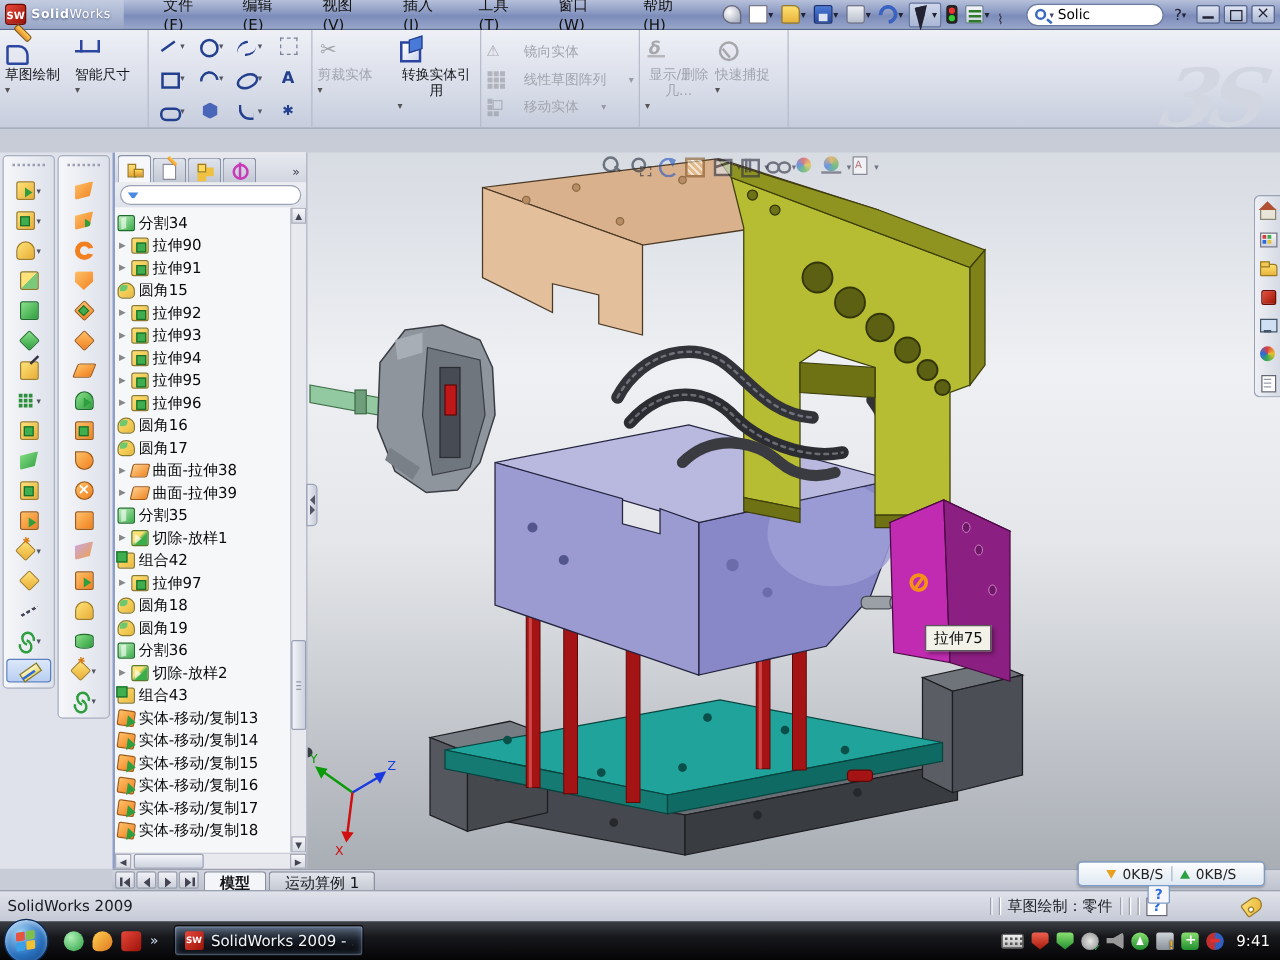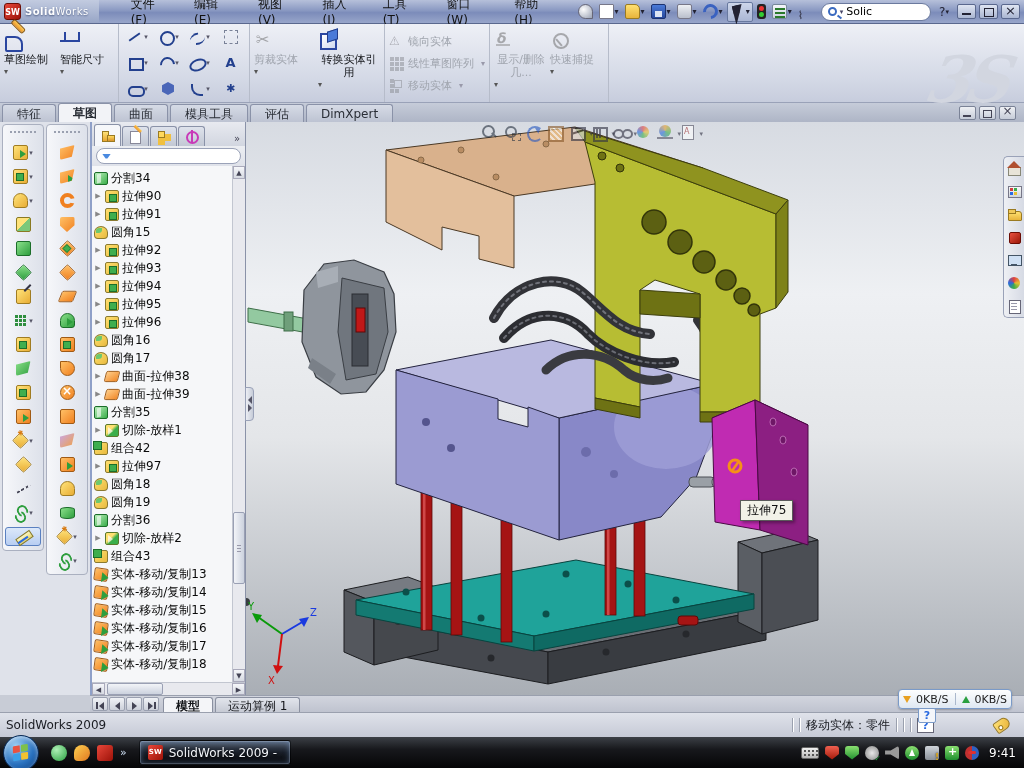--- a/index.html
+++ b/index.html
@@ -93,21 +93,21 @@
 .sk-rect::before{left:2px;top:3px;width:11px;height:9px;border:2px solid #23408e}
 .sk-arc::before{left:2px;top:2px;width:11px;height:11px;border:2px solid transparent;border-top-color:#23408e;border-left-color:#23408e;border-radius:50%;transform:rotate(40deg)}
 .sk-ellipse::before{left:0;top:4px;width:14px;height:8px;border:2px solid #23408e;border-radius:50%;transform:rotate(-22deg)}
 .sk-text::before{content:"A";left:0;right:0;top:0;text-align:center;font-size:13px;line-height:16px;font-weight:bold;color:#23408e}
 .sk-slot::before{left:1px;top:5px;width:13px;height:7px;border:2px solid #23408e;border-radius:5px}
 .sk-poly::before{left:1px;top:1px;width:13px;height:13px;background:#4a66b8;clip-path:polygon(50% 0,96% 25%,96% 75%,50% 100%,4% 75%,4% 25%)}
 .sk-fillet::before{left:2px;top:3px;width:10px;height:10px;border-left:2px solid #23408e;border-bottom:2px solid #23408e;border-radius:0 0 0 9px}
 .sk-point::before{content:"✱";left:0;right:0;top:1px;text-align:center;font-size:11px;color:#23408e}
 
 .rowgrp{display:flex;flex-direction:column;justify-content:center;gap:2px;padding:0 4px}
-.row-btn{display:flex;align-items:center;gap:5px;height:20px}
+.row-btn{display:flex;align-items:center;gap:16px;height:20px}
 .row-btn .lbl{font-size:11px;color:#a0a5ae;white-space:nowrap}
 .row-btn .car{font-size:8px;color:#99a;margin-left:2px}
 .ri{width:14px;height:14px;position:relative;opacity:.55;filter:grayscale(.6)}
 .ri-mirror::before{content:"⚠";position:absolute;font-size:12px;color:#778}
 .ri-linpat::before{content:"";position:absolute;left:1px;top:1px;width:4px;height:4px;background:#8a92a4;
  box-shadow:5px 0 #8a92a4,10px 0 #8a92a4,0 5px #8a92a4,5px 5px #8a92a4,10px 5px #8a92a4,0 10px #8a92a4,5px 10px #8a92a4,10px 10px #8a92a4}
 .ri-moveent::before{content:"";position:absolute;left:1px;top:1px;width:4px;height:4px;background:#8a92a4;box-shadow:0 5px #8a92a4,0 10px #8a92a4,5px 10px #8a92a4}
 .ri-moveent::after{content:"";position:absolute;right:1px;top:2px;width:6px;height:6px;border:1.5px solid #8a92a4}
 .watermark{position:absolute;right:14px;top:18px;font-size:64px;font-style:italic;font-weight:bold;
  color:#d2d6e0;transform:skewX(-12deg);letter-spacing:-6px;font-family:"DejaVu Serif","Liberation Serif",serif}
@@ -262,21 +262,21 @@
 .nav-first::before{left:3px;width:2px;height:7px;background:#445}
 .nav-first::after{left:6px;border-right:5px solid #445;border-top:4px solid transparent;border-bottom:4px solid transparent}
 .nav-prev::before{left:5px;border-right:5px solid #445;border-top:4px solid transparent;border-bottom:4px solid transparent}
 .nav-next::before{left:5px;border-left:5px solid #445;border-top:4px solid transparent;border-bottom:4px solid transparent}
 .nav-last::before{left:4px;border-left:5px solid #445;border-top:4px solid transparent;border-bottom:4px solid transparent}
 .nav-last::after{left:10px;width:2px;height:7px;background:#445}
 .dtab{padding:0 12px;font-size:12px;line-height:16px;color:#14161a;background:linear-gradient(#e2e5ec,#c6cad4);border:1px solid #8a90a0;border-bottom:0;border-radius:3px 3px 0 0;margin-top:1px;margin-left:2px}
 .dtab.active{background:#f4f5f8;font-weight:bold}
 
 .netwidget{position:absolute;right:12px;top:-7px;display:flex;align-items:center;height:20px;background:linear-gradient(#fdfefe,#dfe8f2);
- border:1px solid #7a9ac8;border-radius:4px;padding:0 4px;gap:6px;z-index:9;box-shadow:0 1px 2px rgba(0,0,0,.25)}
+ border:1px solid #7a9ac8;border-radius:4px;padding:0 22px;gap:6px;z-index:9;box-shadow:0 1px 2px rgba(0,0,0,.25)}
 .net-cell{display:flex;align-items:center;gap:5px;font-size:11px;color:#222}
 .arr-down{width:0;height:0;border-top:7px solid #e8a020;border-left:4px solid transparent;border-right:4px solid transparent}
 .arr-up{width:0;height:0;border-bottom:7px solid #2aa040;border-left:4px solid transparent;border-right:4px solid transparent}
 .net-sep{width:1px;height:12px;background:#aab8cc}
 .helpbadge{position:absolute;right:88px;top:12px;width:18px;height:15px;background:#f4f6fa;border:1px solid #7a9ac8;border-radius:2px;
  font-size:11px;font-weight:bold;color:#2a6ae0;text-align:center;line-height:14px;z-index:9}
 
 
 .statusbar{position:absolute;left:0;top:712px;width:1024px;height:25px;background:linear-gradient(#dfe2ea,#c6cad6);
  border-top:1px solid #9aa0ae;display:flex;align-items:center;font-size:12px;color:#1a1c22;padding:0 6px}
@@ -550,40 +550,20 @@
           <span class="big-ic bi-snap"></span>
           <span class="lbl">快速捕捉</span>
           <span class="car">▾</span>
         </div>
 
 
     </div>
     <div class="watermark">3S</div>
   </div>
 
-  <div class="tabrow">
-
-      <div class="rtab"><span>特征</span></div>
-
-      <div class="rtab active"><span>草图</span></div>
-
-      <div class="rtab"><span>曲面</span></div>
-
-      <div class="rtab"><span>模具工具</span></div>
-
-      <div class="rtab"><span>评估</span></div>
-
-      <div class="rtab"><span>DimXpert</span></div>
-
-    <div class="docwin-btns">
-      <span class="dwb dwb-min"></span>
-      <span class="dwb dwb-res"></span>
-      <span class="dwb dwb-close"></span>
-    </div>
-  </div>
 
   <div class="main">
     <div class="gutter">
       <div class="ltcol col1">
 
           <span class="ltb">
             <span class="gi c-y m-arrow"></span>
             <span class="car">▾</span>
           </span>
 
@@ -1228,21 +1208,21 @@
         </span>
     </div>
     <div class="helpbadge">?</div>
   </div>
 
   <div class="statusbar">
     <span>SolidWorks 2009</span>
     <div class="sb-right">
       <span class="sb-sep"></span>
         <span class="sb-sep"></span>
-      <span>移动实体：零件</span>
+      <span>草图绘制：零件</span>
       <span class="sb-sep"></span>
         <span class="sb-sep"></span>
         <span class="sb-sep"></span>
       <span class="sb-q">?</span>
       <span style="width:40px"></span>
       <span class="sb-tag"></span>
     </div>
   </div>
 
   <div class="taskbar">

